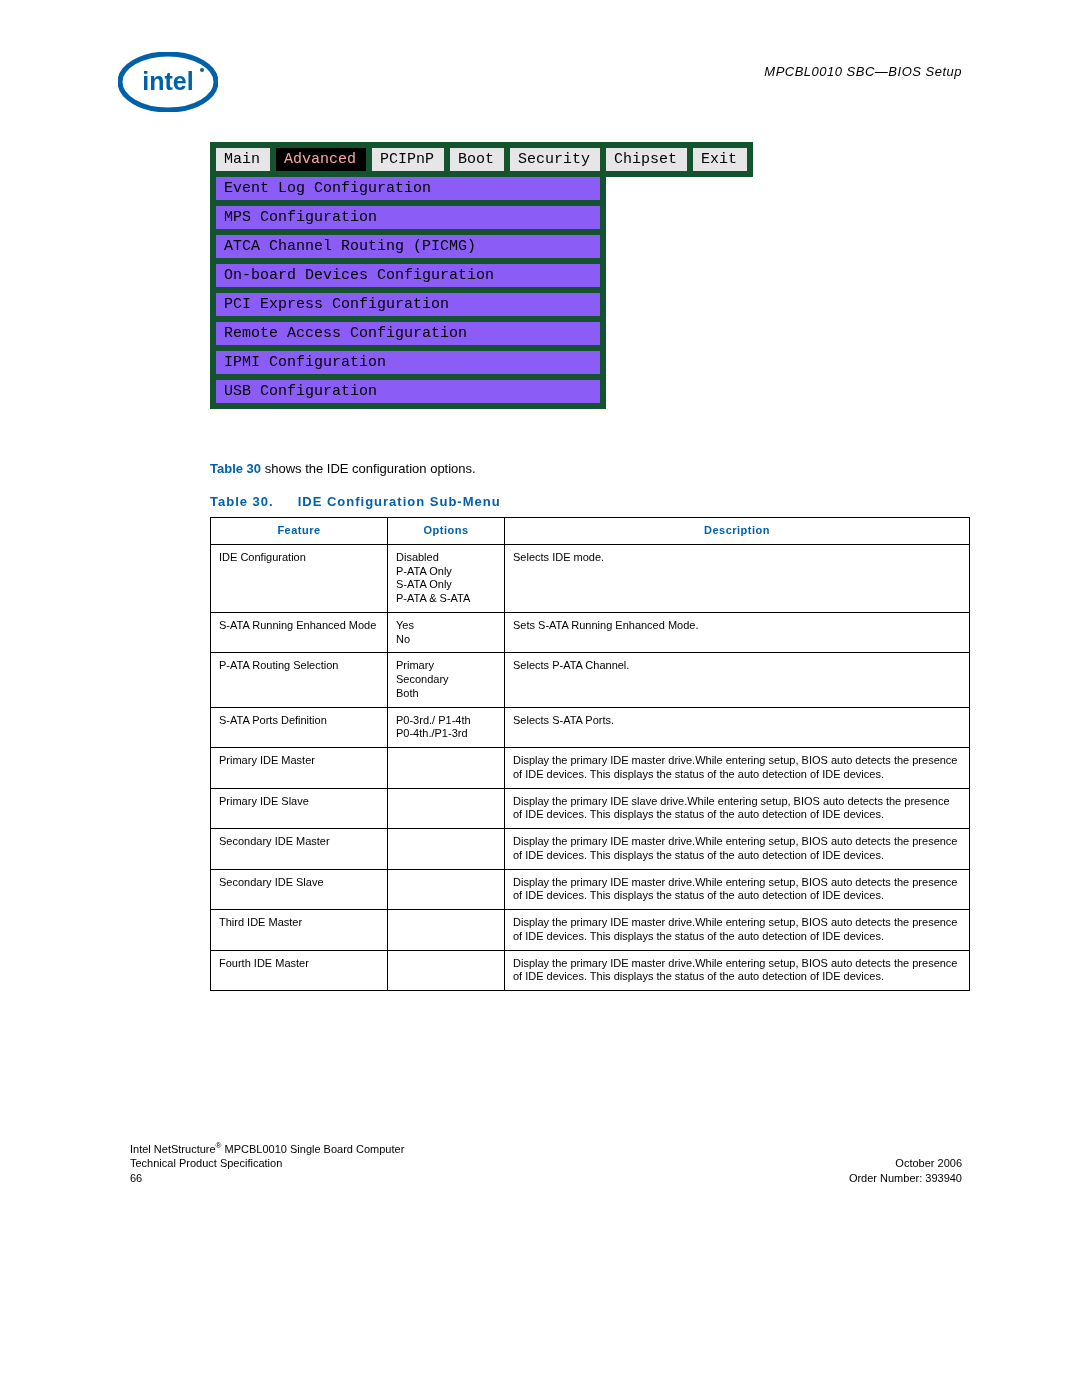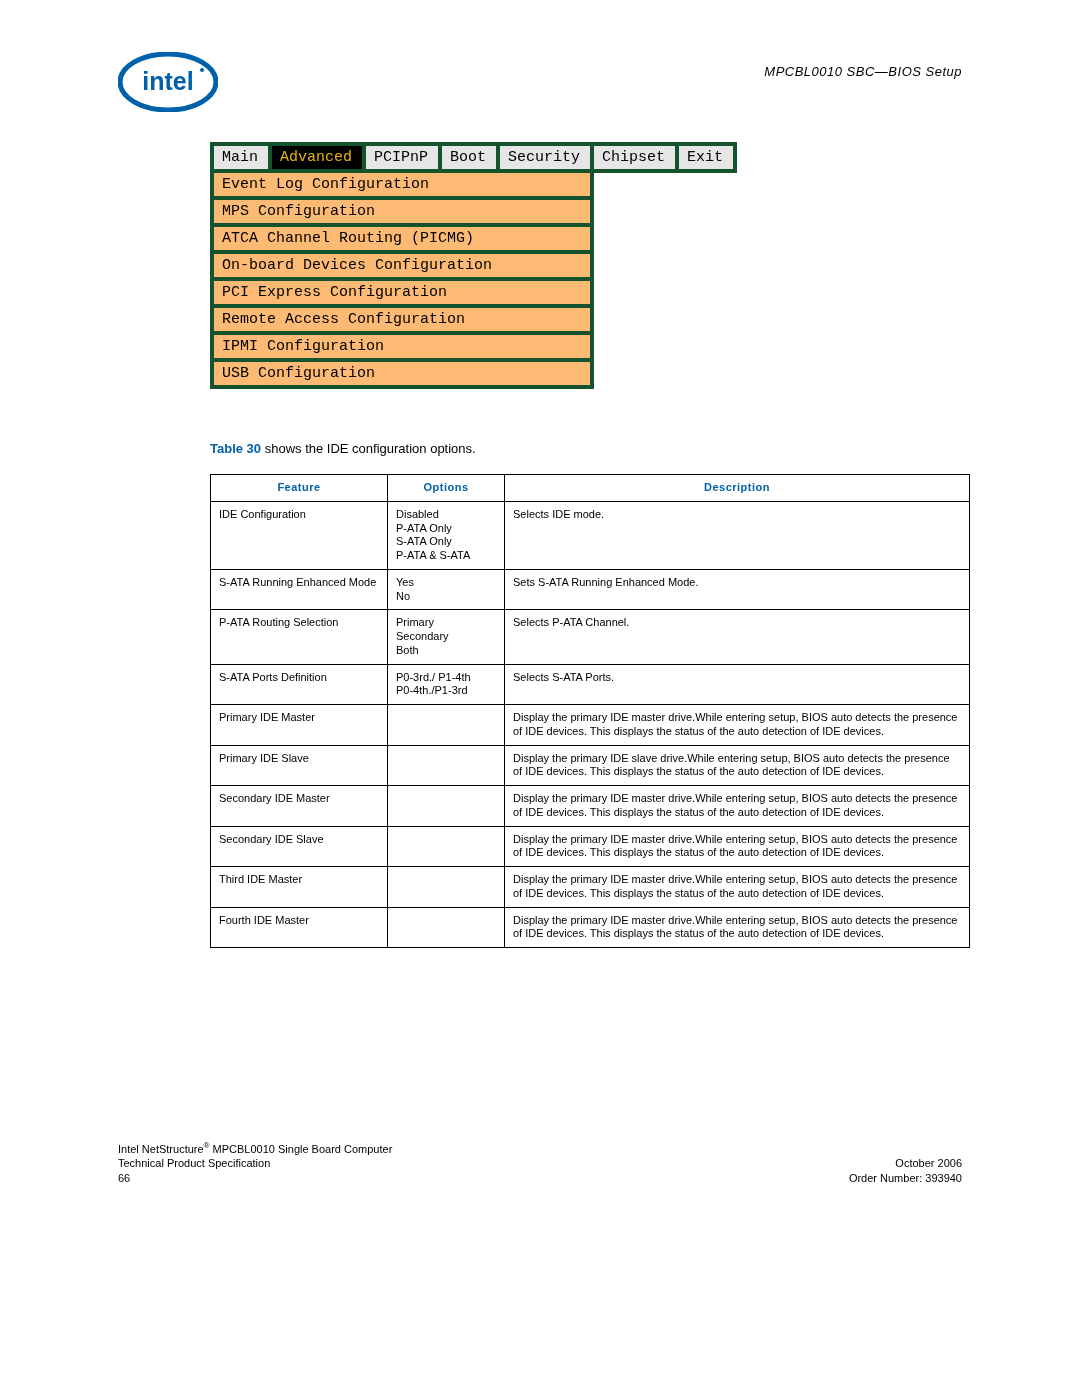--- a/index.html
+++ b/index.html
@@ -37,29 +37,29 @@
     text-align: right;
     padding-top: 12px;
   }
   .bios-menu {
     margin: 0 0 0 92px;
     border-collapse: collapse;
     font-family: "Courier New", monospace;
     font-size: 15px;
   }
   .bios-menu td {
-    border: 4px solid #14532d;
+    border: 6px solid #14532d;
     padding: 3px 10px 3px 8px;
     background: #e6e6e6;
   }
   .bios-menu td.tab-active {
     background: #000;
-    color: #eab308;
-  }
-  .bios-menu td.item { background: #fdba74; }
+    color: #fca5a5;
+  }
+  .bios-menu td.item { background: #8b5cf6; }
   .intro {
     margin: 52px 0 18px 92px;
     font-size: 13px;
   }
   .intro a { color: #0060a9; text-decoration: none; font-weight: bold; }
   .caption {
     margin: 0 0 8px 0;
     color: #0060a9;
     font-weight: bold;
     font-size: 13px;
@@ -80,21 +80,21 @@
   }
   .cfg-table th {
     color: #0060a9;
     font-weight: bold;
     text-align: center;
     letter-spacing: 0.5px;
   }
   .cfg-table td.opts { white-space: pre-line; }
   .footer {
     position: absolute;
-    left: 118px;
+    left: 130px;
     right: 118px;
     bottom: 56px;
     font-size: 11px;
     display: flex;
     justify-content: space-between;
     align-items: flex-end;
   }
   .footer .left div, .footer .right div { line-height: 1.3; }
   .footer .right { text-align: right; }
   sup { font-size: 8px; }
@@ -151,20 +151,23 @@
           <td class="item" colspan="5">USB Configuration</td>
         </tr>
   </tbody>
     </table>
 
   <p class="intro">
     <a>Table 30</a><span> shows the IDE configuration options.</span>
   </p>
 
   <div style="margin-left:92px;">
+    <p class="caption">
+      <span class="num">Table 30.</span><span>IDE Configuration Sub-Menu</span>
+    </p>
 
     <table class="cfg-table">
       <thead>
         <tr>
           <th style="width:160px">Feature</th>
           <th style="width:100px">Options</th>
           <th>Description</th>
         </tr>
       </thead>
       <tbody id="cfg-body">

